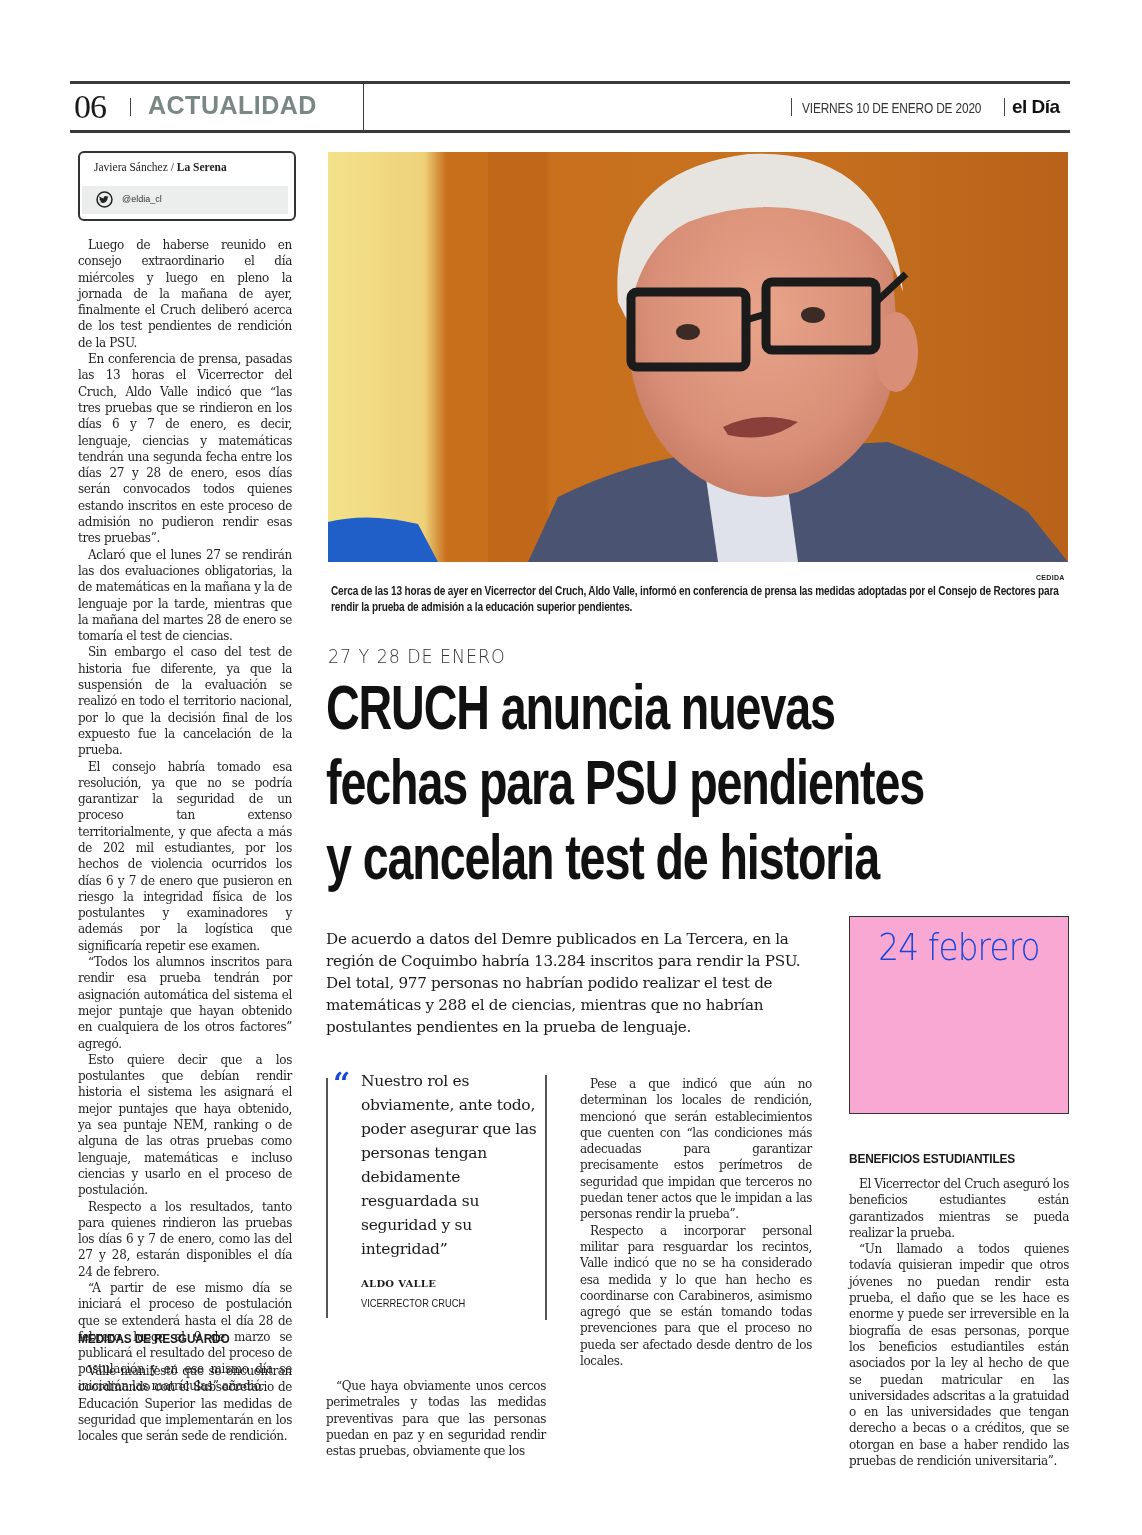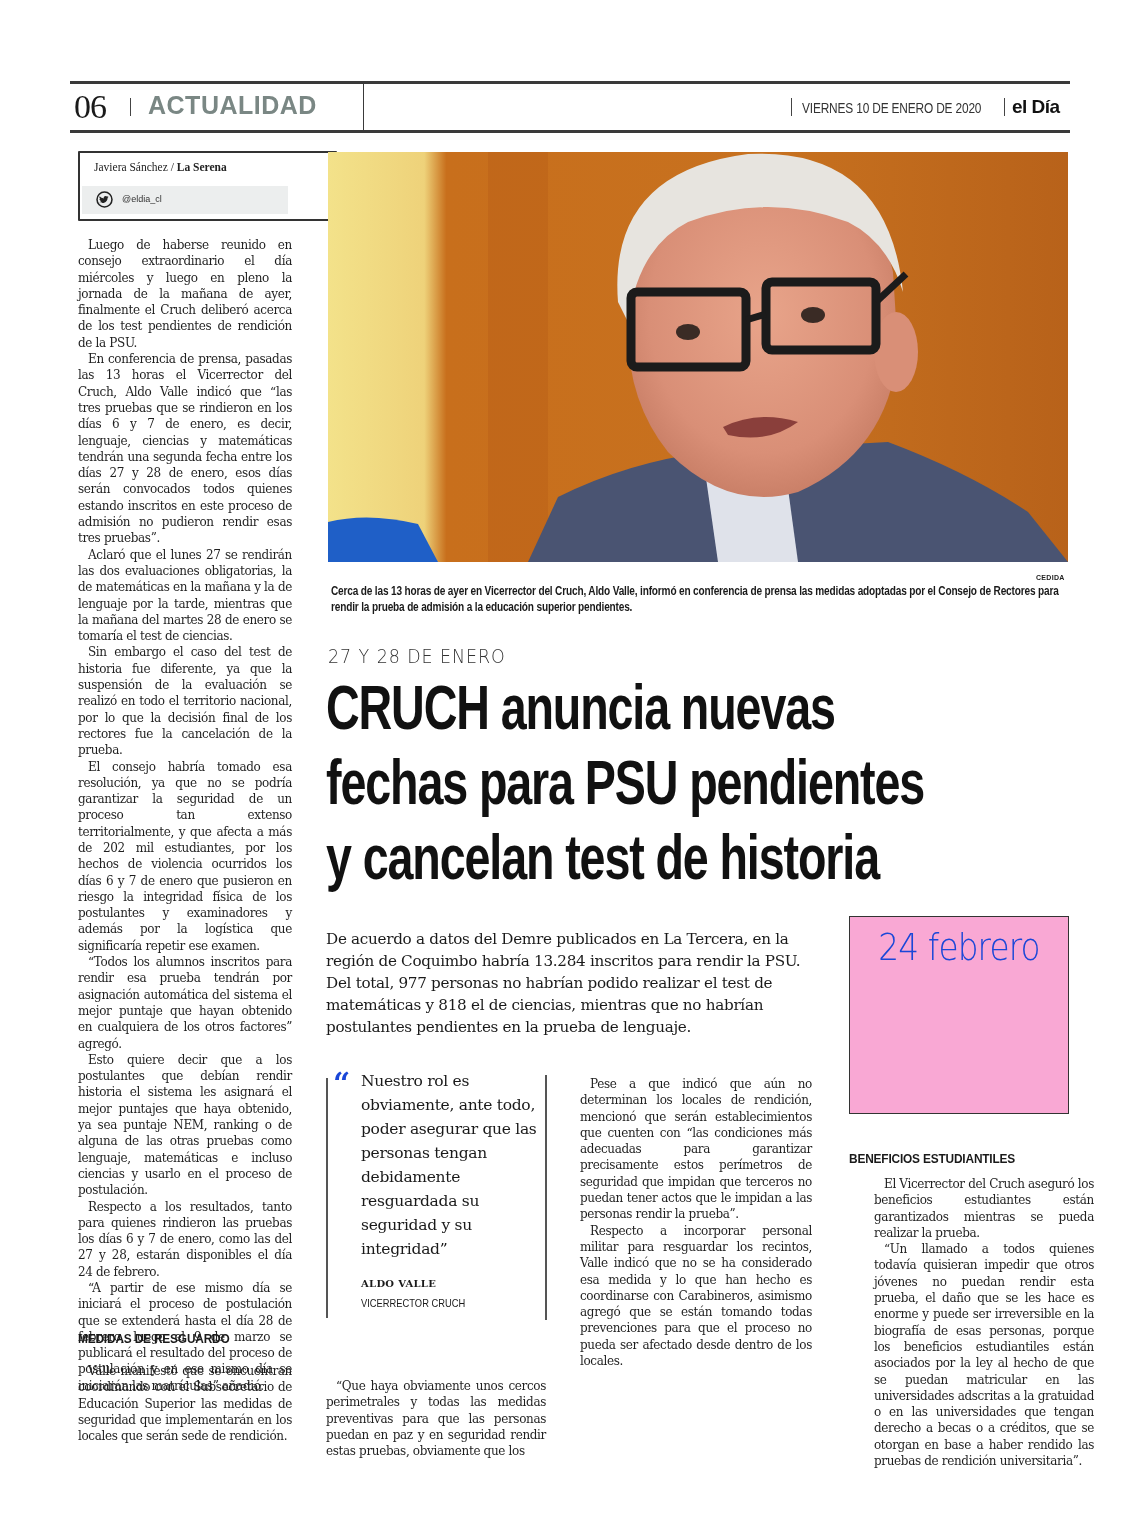--- a/index.html
+++ b/index.html
@@ -9,21 +9,21 @@
     .rule-top { position: absolute; left: 70px; top: 81px; width: 1000px; height: 3px; background: #3a3a3a; }
     .rule-bottom { position: absolute; left: 70px; top: 130px; width: 1000px; height: 3px; background: #3a3a3a; }
     .head-vsep { position: absolute; left: 363px; top: 84px; width: 1px; height: 46px; background: #3a3a3a; }
     .page-num { position: absolute; left: 74px; top: 88px; font-family: "Liberation Serif", serif; font-size: 34px; letter-spacing: -1px; color: #1a1a1a; }
     .sep-small { position: absolute; top: 98px; width: 1px; height: 18px; background: #444; }
     .section-label { position: absolute; left: 148px; top: 91px; font-family: "Liberation Sans", sans-serif; font-weight: 700; font-size: 25px; color: #7a8784; letter-spacing: 0.5px; }
     .date-text { position: absolute; left: 802px; top: 100px; font-family: "Liberation Sans", sans-serif; font-size: 14px; color: #333; transform: scaleX(0.85); transform-origin: left center; letter-spacing: -0.2px; }
     .brand { position: absolute; left: 1012px; top: 96px; font-family: "Liberation Sans", sans-serif; font-weight: 700; font-size: 19px; color: #111; letter-spacing: -0.5px; }
 
     
-    .byline-box { position: absolute; left: 78px; top: 151px; width: 214px; height: 66px; border: 2px solid #333; border-radius: 1px; background: #fff; padding-left: 41px; }
+    .byline-box { position: absolute; left: 78px; top: 151px; width: 214px; height: 66px; border: 2px solid #333; border-radius: 6px; background: #fff; }
     .byline-author { position: absolute; left: 14px; top: 8px; font-family: "Liberation Serif", serif; font-size: 11.5px; color: #222; }
     .byline-author b { font-weight: 700; }
     .byline-social { position: absolute; left: 2px; top: 33px; width: 206px; height: 28px; background: #eceeee; }
     .twitter-icon { position: absolute; left: 14px; top: 5px; width: 17px; height: 17px; }
     .twitter-handle { position: absolute; left: 40px; top: 8px; font-family: "Liberation Sans", sans-serif; font-size: 9px; color: #333; }
 
     
     .col { position: absolute; font-family: "DejaVu Serif", serif; font-size: 12px; line-height: 16.3px; color: #1f1f1f; text-align: justify; letter-spacing: -0.35px; }
     .col p { margin: 0; text-indent: 10px; }
     .col-1 { left: 78px; top: 237px; width: 214px; }
@@ -54,21 +54,21 @@
     .quote-bar-r { position: absolute; left: 545px; top: 1075px; width: 2px; height: 245px; background: #555; }
     .quote-mark { position: absolute; left: 333px; top: 1069px; font-family: "DejaVu Serif", serif; font-weight: 700; font-size: 30px; color: #1a47d8; line-height: 30px; }
     .quote-text { position: absolute; left: 361px; top: 1069px; width: 180px; font-family: "DejaVu Serif", serif; font-size: 15.5px; line-height: 24px; color: #1a1a1a; letter-spacing: -0.3px; }
     .quote-author { position: absolute; left: 361px; top: 1278px; font-family: "DejaVu Serif", serif; font-weight: 700; font-size: 10px; color: #1a1a1a; letter-spacing: 0.3px; text-align: right; }
     .quote-role { position: absolute; left: 361px; top: 1297px; font-family: "Liberation Sans", sans-serif; font-size: 11px; color: #1a1a1a; transform: scaleX(0.85); transform-origin: left center; white-space: nowrap; }
 
     .col-2 { left: 326px; top: 1378px; width: 220px; }
     .col-3 { left: 580px; top: 1076px; width: 232px; }
 
     .subhead-4 { position: absolute; left: 849px; top: 1151px; }
-    .col-4 { left: 849px; top: 1176px; width: 220px; margin-left: 25px; }
+    .col-4 { left: 849px; top: 1176px; width: 220px; }
   </style>
 </head>
 <body>
 
 <div class="rule-top"></div>
 <div class="page-num">06</div>
 <div class="sep-small" style="left:130px"></div>
 <div class="section-label">ACTUALIDAD</div>
 <div class="head-vsep"></div>
 <div class="sep-small" style="left:791px"></div>
@@ -89,21 +89,21 @@
       <path d="M5.2 13.2c1.3.8 3 1 4.4.6 2.6-.8 4.2-3.2 4.1-5.8.5-.3.9-.7 1.2-1.2-.5.2-.9.3-1.4.4.5-.3.9-.8 1-1.3-.5.3-1 .5-1.5.6-.9-.9-2.4-.9-3.3 0-.6.6-.8 1.4-.6 2.2-1.9-.1-3.6-1-4.8-2.4-.6 1.1-.3 2.4.7 3.1-.4 0-.7-.1-1-.3 0 1.1.8 2.1 1.9 2.3-.3.1-.7.1-1 0 .3 1 1.2 1.6 2.2 1.6-.9.7-2.1 1-3.2.9z" fill="#222"></path>
     </svg>
     <span class="twitter-handle">@eldia_cl</span>
   </div>
 </div>
 
 <div class="col col-1">
   <p>Luego de haberse reunido en consejo extraordinario el día miércoles y luego en pleno la jornada de la mañana de ayer, finalmente el Cruch deliberó acerca de los test pendientes de rendición de la PSU.</p>
   <p>En conferencia de prensa, pasadas las 13 horas el Vicerrector del Cruch, Aldo Valle indicó que “las tres pruebas que se rindieron en los días 6 y 7 de enero, es decir, lenguaje, ciencias y matemáticas tendrán una segunda fecha entre los días 27 y 28 de enero, esos días serán convocados todos quienes estando inscritos en este proceso de admisión no pudieron rendir esas tres pruebas”.</p>
   <p>Aclaró que el lunes 27 se rendirán las dos evaluaciones obligatorias, la de matemáticas en la mañana y la de lenguaje por la tarde, mientras que la mañana del martes 28 de enero se tomaría el test de ciencias.</p>
-  <p>Sin embargo el caso del test de historia fue diferente, ya que la suspensión de la evaluación se realizó en todo el territorio nacional, por lo que la decisión final de los rectores fue la cancelación de la prueba.</p>
+  <p>Sin embargo el caso del test de historia fue diferente, ya que la suspensión de la evaluación se realizó en todo el territorio nacional, por lo que la decisión final de los expuesto fue la cancelación de la prueba.</p>
   <p>El consejo habría tomado esa resolución, ya que no se podría garantizar la seguridad de un proceso tan extenso territorialmente, y que afecta a más de 202 mil estudiantes, por los hechos de violencia ocurridos los días 6 y 7 de enero que pusieron en riesgo la integridad física de los postulantes y examinadores y además por la logística que significaría repetir ese examen.</p>
   <p>“Todos los alumnos inscritos para rendir esa prueba tendrán por asignación automática del sistema el mejor puntaje que hayan obtenido en cualquiera de los otros factores” agregó.</p>
   <p>Esto quiere decir que a los postulantes que debían rendir historia el sistema les asignará el mejor puntajes que haya obtenido, ya sea puntaje NEM, ranking o de alguna de las otras pruebas como lenguaje, matemáticas e incluso ciencias y usarlo en el proceso de postulación.</p>
   <p>Respecto a los resultados, tanto para quienes rindieron las pruebas los días 6 y 7 de enero, como las del 27 y 28, estarán disponibles el día 24 de febrero.</p>
   <p>“A partir de ese mismo día se iniciará el proceso de postulación que se extenderá hasta el día 28 de febrero, luego el 9 de marzo se publicará el resultado del proceso de postulación y en ese mismo día se iniciarán las matrículas” añadió.</p>
 </div>
 <div class="subhead subhead-1">MEDIDAS DE RESGUARDO</div>
 <div class="col col-1b">
   <p>Valle manifestó que se encuentran coordinando con el Subsecretario de Educación Superior las medidas de seguridad que implementarán en los locales que serán sede de rendición.</p>
 </div>
@@ -152,21 +152,21 @@
 <div class="photo-credit">CEDIDA</div>
 <div class="caption">Cerca de las 13 horas de ayer en Vicerrector del Cruch, Aldo Valle, informó en conferencia de prensa las medidas adoptadas por el Consejo de Rectores para rendir la prueba de admisión a la educación superior pendientes.</div>
 
 <div class="kicker">27 Y 28 DE ENERO</div>
 <div class="headline">
   <div>CRUCH anuncia nuevas</div>
   <div>fechas para PSU pendientes</div>
   <div>y cancelan test  de historia</div>
 </div>
 
-<div class="lead">De acuerdo a datos del Demre publicados en La Tercera, en la región de Coquimbo habría 13.284 inscritos para rendir la PSU. Del total, 977 personas no habrían podido realizar el test de matemáticas y 818 el de ciencias, mientras que no habrían postulantes pendientes en la prueba de lenguaje.</div>
+<div class="lead">De acuerdo a datos del Demre publicados en La Tercera, en la región de Coquimbo habría 13.284 inscritos para rendir la PSU. Del total, 977 personas no habrían podido realizar el test de matemáticas y 288 el de ciencias, mientras que no habrían postulantes pendientes en la prueba de lenguaje.</div>
 
 <div class="fact-box">
   <div class="fact-number">24 febrero</div>
 </div>
 
 <div class="quote-bar-l"></div>
 <div class="quote-bar-r"></div>
 <div class="quote-mark">“</div>
 <div class="quote-text">Nuestro rol es obviamente, ante todo, poder asegurar que las personas tengan debidamente resguardada su seguridad y su integridad”</div>
 <div class="quote-author">ALDO VALLE</div>

